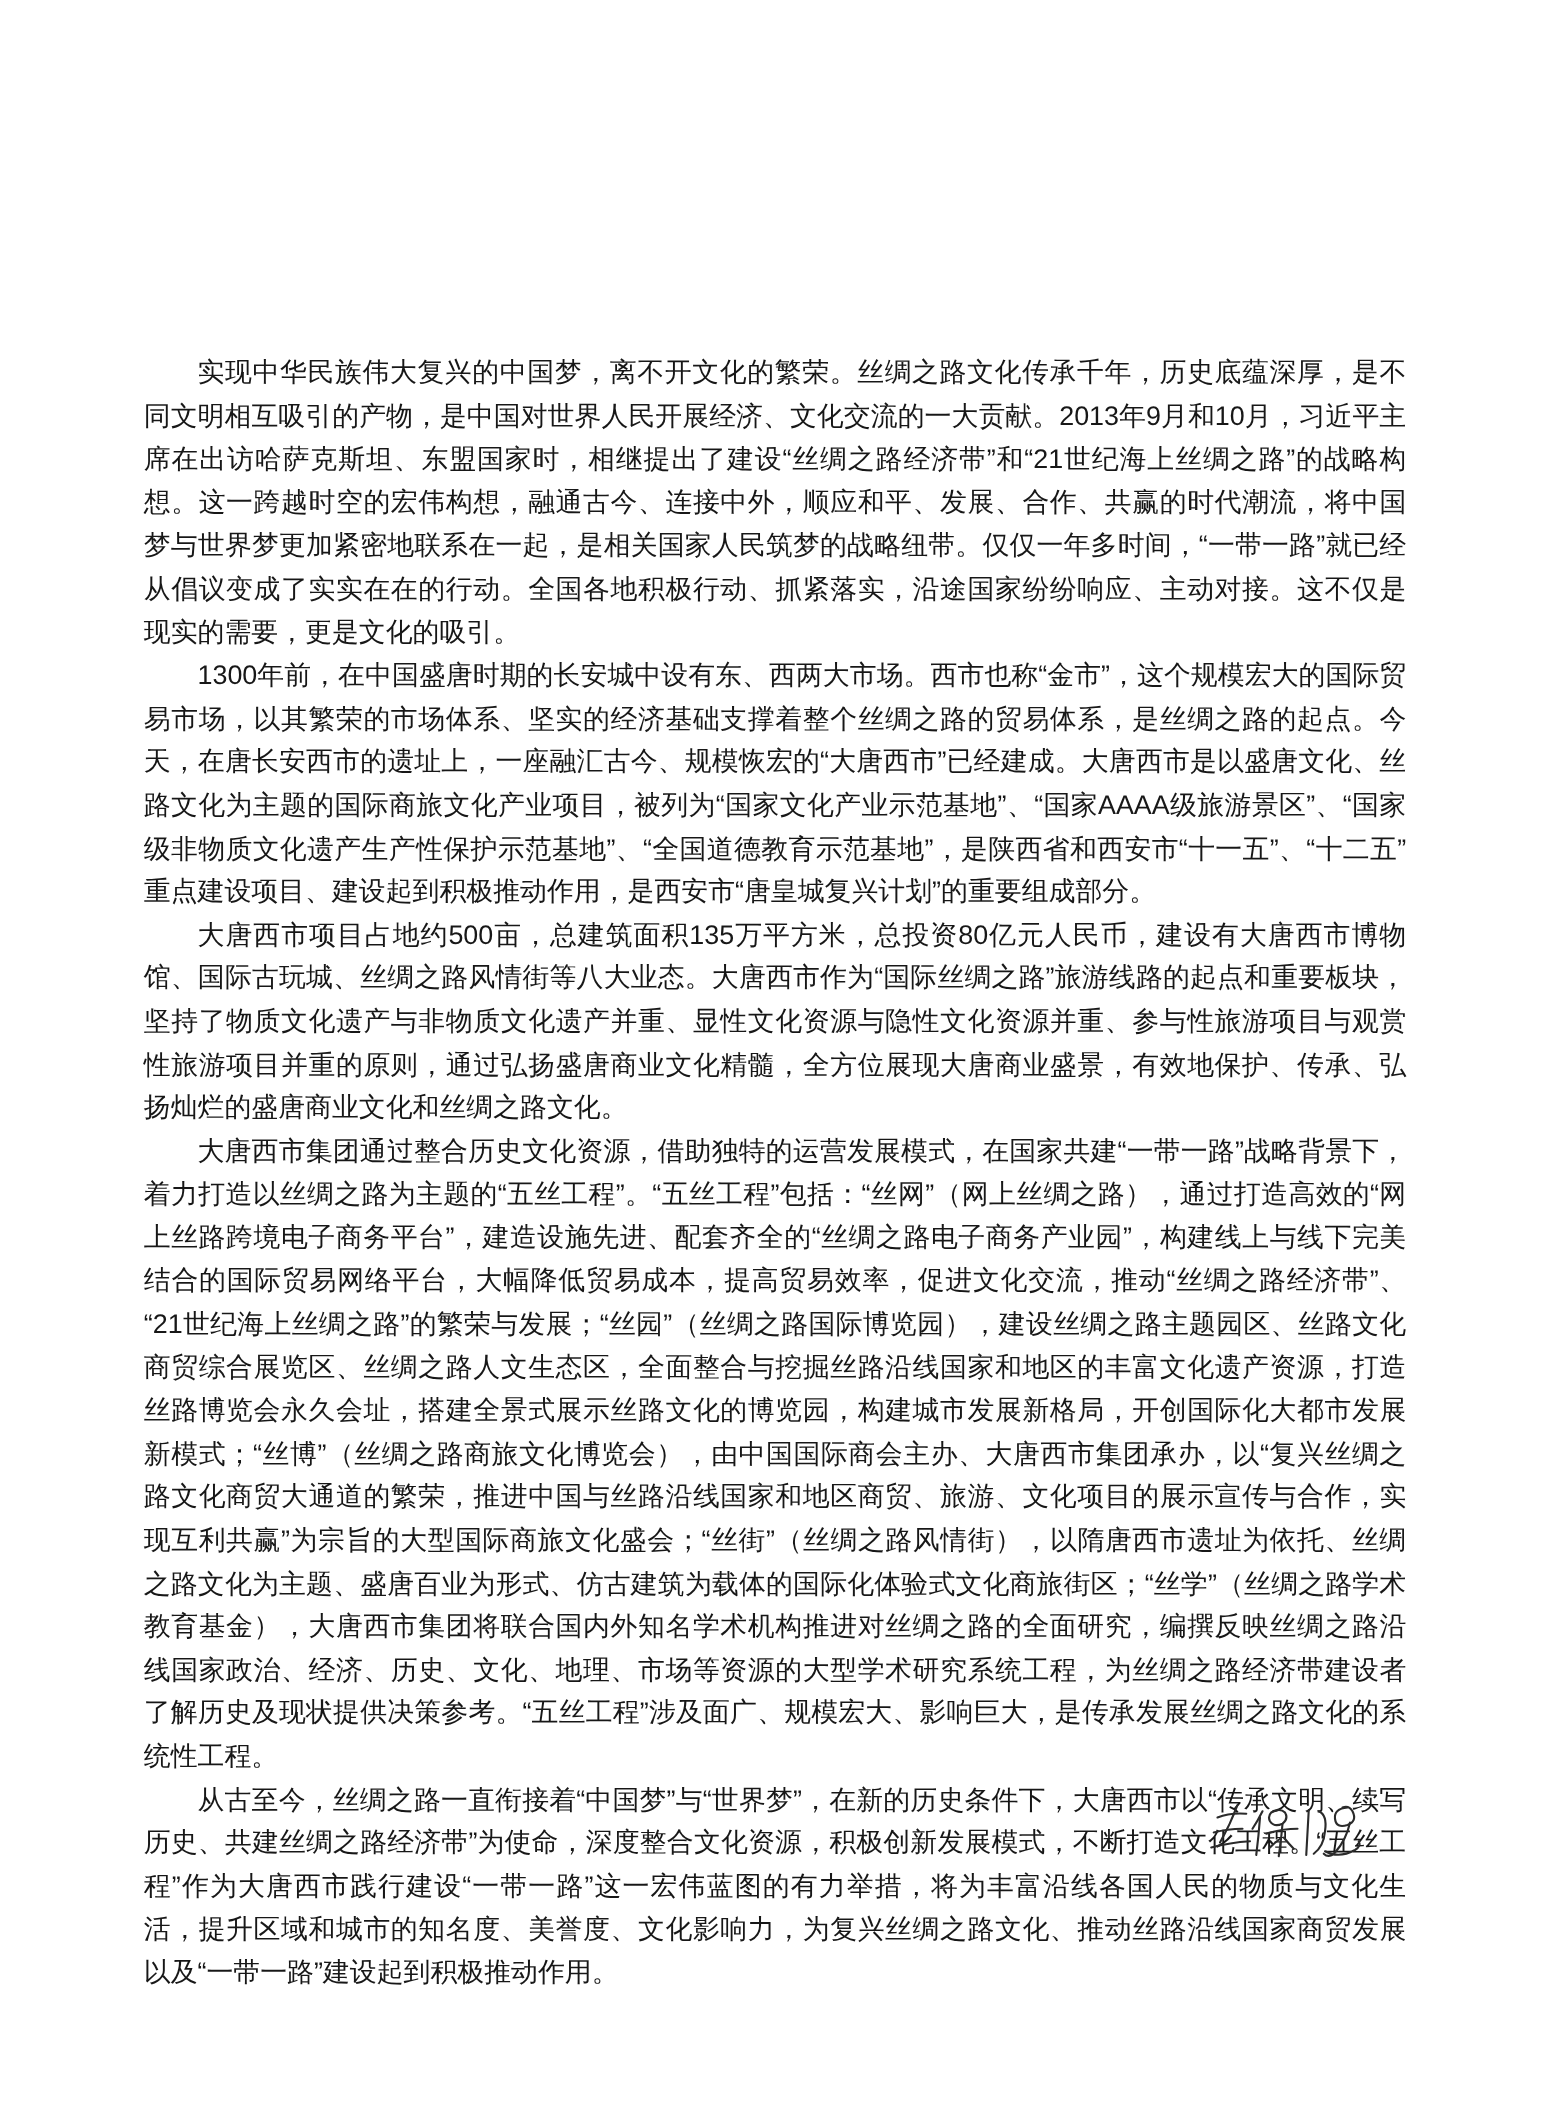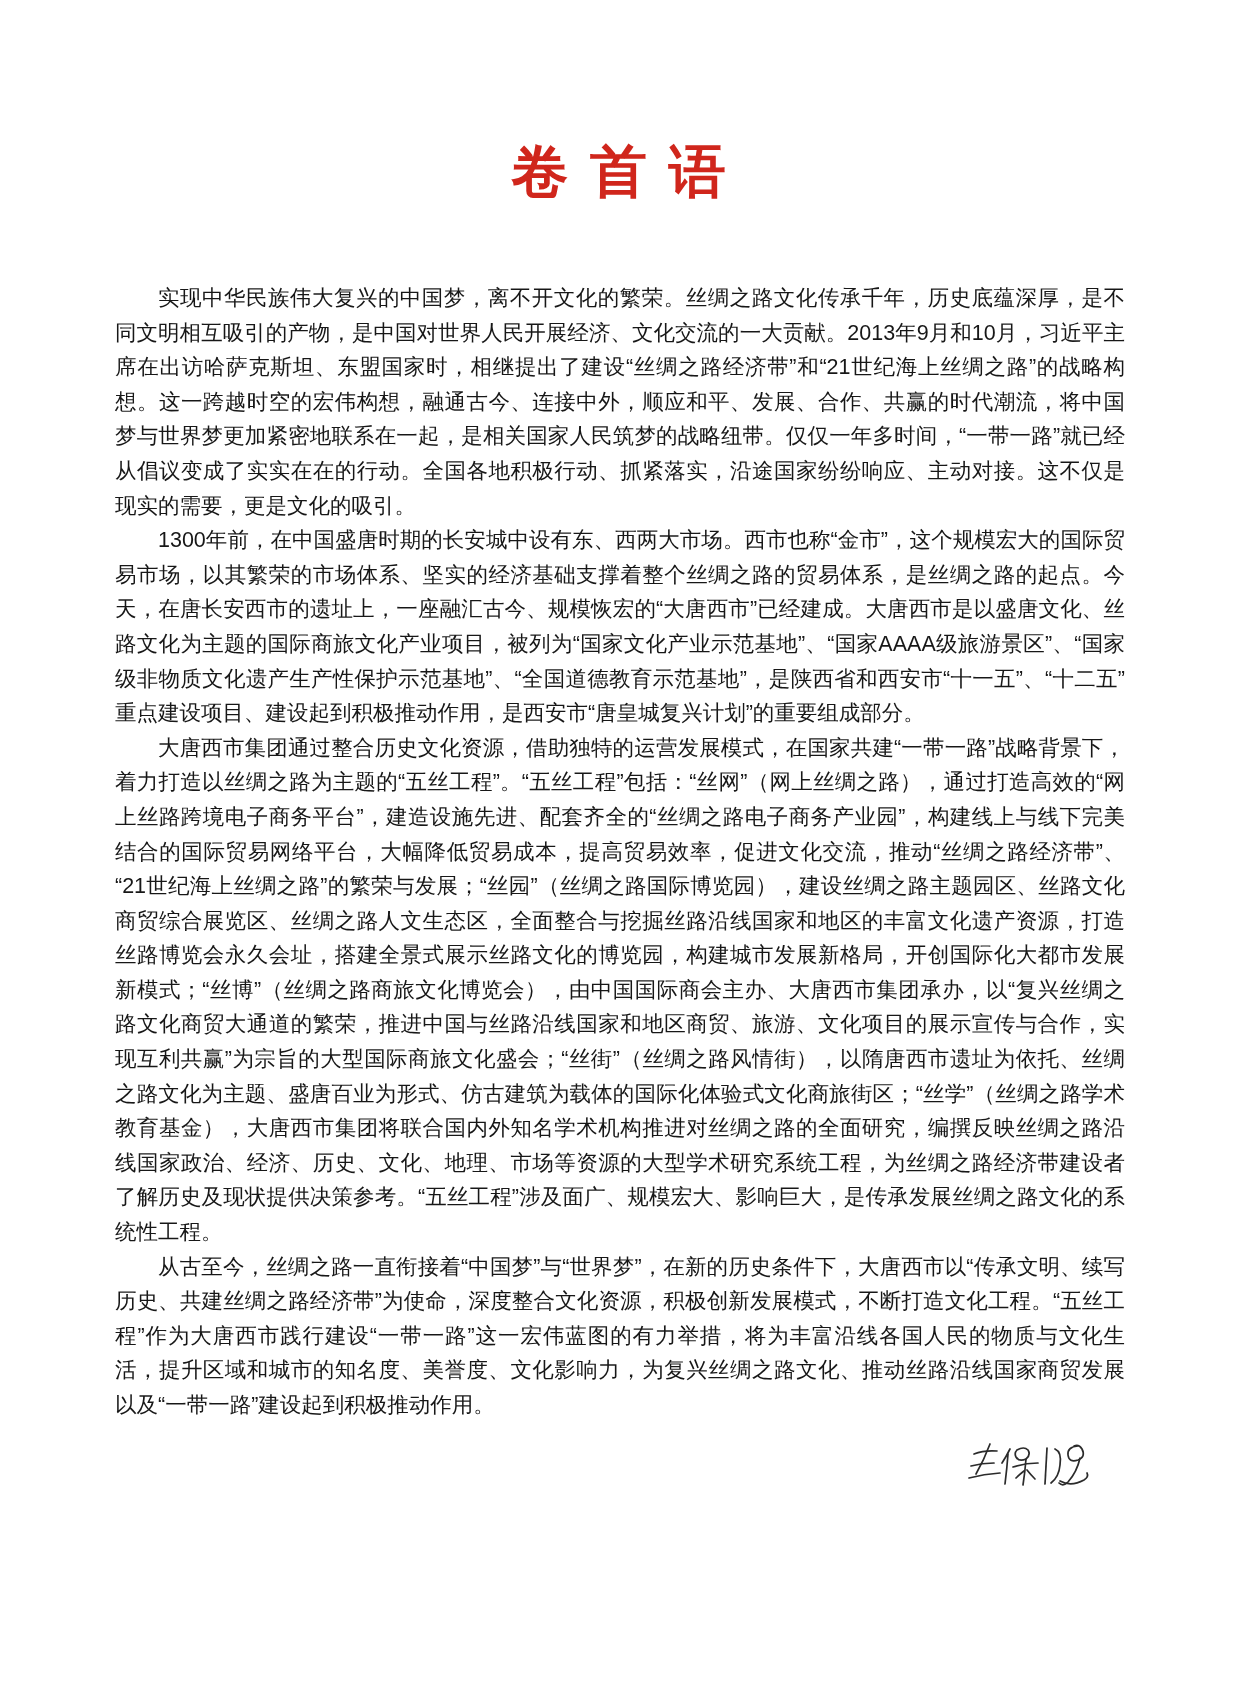--- a/index.html
+++ b/index.html
@@ -73,25 +73,25 @@
     font-weight: bold;
     font-size: 16px;
     color: #111111;
   }
 </style>
 </head>
 <body>
 
 <div class="page">
 
-  <h1 class="page-title">卷 首 语</h1>
 
   <div class="article">
     <p>实现中华民族伟大复兴的中国梦，离不开文化的繁荣。丝绸之路文化传承千年，历史底蕴深厚，是不同文明相互吸引的产物，是中国对世界人民开展经济、文化交流的一大贡献。2013年9月和10月，习近平主席在出访哈萨克斯坦、东盟国家时，相继提出了建设“丝绸之路经济带”和“21世纪海上丝绸之路”的战略构想。这一跨越时空的宏伟构想，融通古今、连接中外，顺应和平、发展、合作、共赢的时代潮流，将中国梦与世界梦更加紧密地联系在一起，是相关国家人民筑梦的战略纽带。仅仅一年多时间，“一带一路”就已经从倡议变成了实实在在的行动。全国各地积极行动、抓紧落实，沿途国家纷纷响应、主动对接。这不仅是现实的需要，更是文化的吸引。</p>
     <p>1300年前，在中国盛唐时期的长安城中设有东、西两大市场。西市也称“金市”，这个规模宏大的国际贸易市场，以其繁荣的市场体系、坚实的经济基础支撑着整个丝绸之路的贸易体系，是丝绸之路的起点。今天，在唐长安西市的遗址上，一座融汇古今、规模恢宏的“大唐西市”已经建成。大唐西市是以盛唐文化、丝路文化为主题的国际商旅文化产业项目，被列为“国家文化产业示范基地”、“国家AAAA级旅游景区”、“国家级非物质文化遗产生产性保护示范基地”、“全国道德教育示范基地”，是陕西省和西安市“十一五”、“十二五”重点建设项目、建设起到积极推动作用，是西安市“唐皇城复兴计划”的重要组成部分。</p>
+    <p>大唐西市项目占地约500亩，总建筑面积135万平方米，总投资80亿元人民币，建设有大唐西市博物馆、国际古玩城、丝绸之路风情街等八大业态。大唐西市作为“国际丝绸之路”旅游线路的起点和重要板块，坚持了物质文化遗产与非物质文化遗产并重、显性文化资源与隐性文化资源并重、参与性旅游项目与观赏性旅游项目并重的原则，通过弘扬盛唐商业文化精髓，全方位展现大唐商业盛景，有效地保护、传承、弘扬灿烂的盛唐商业文化和丝绸之路文化。</p>
     <p>大唐西市集团通过整合历史文化资源，借助独特的运营发展模式，在国家共建“一带一路”战略背景下，着力打造以丝绸之路为主题的“五丝工程”。“五丝工程”包括：“丝网”（网上丝绸之路），通过打造高效的“网上丝路跨境电子商务平台”，建造设施先进、配套齐全的“丝绸之路电子商务产业园”，构建线上与线下完美结合的国际贸易网络平台，大幅降低贸易成本，提高贸易效率，促进文化交流，推动“丝绸之路经济带”、“21世纪海上丝绸之路”的繁荣与发展；“丝园”（丝绸之路国际博览园），建设丝绸之路主题园区、丝路文化商贸综合展览区、丝绸之路人文生态区，全面整合与挖掘丝路沿线国家和地区的丰富文化遗产资源，打造丝路博览会永久会址，搭建全景式展示丝路文化的博览园，构建城市发展新格局，开创国际化大都市发展新模式；“丝博”（丝绸之路商旅文化博览会），由中国国际商会主办、大唐西市集团承办，以“复兴丝绸之路文化商贸大通道的繁荣，推进中国与丝路沿线国家和地区商贸、旅游、文化项目的展示宣传与合作，实现互利共赢”为宗旨的大型国际商旅文化盛会；“丝街”（丝绸之路风情街），以隋唐西市遗址为依托、丝绸之路文化为主题、盛唐百业为形式、仿古建筑为载体的国际化体验式文化商旅街区；“丝学”（丝绸之路学术教育基金），大唐西市集团将联合国内外知名学术机构推进对丝绸之路的全面研究，编撰反映丝绸之路沿线国家政治、经济、历史、文化、地理、市场等资源的大型学术研究系统工程，为丝绸之路经济带建设者了解历史及现状提供决策参考。“五丝工程”涉及面广、规模宏大、影响巨大，是传承发展丝绸之路文化的系统性工程。</p>
     <p>从古至今，丝绸之路一直衔接着“中国梦”与“世界梦”，在新的历史条件下，大唐西市以“传承文明、续写历史、共建丝绸之路经济带”为使命，深度整合文化资源，积极创新发展模式，不断打造文化工程。“五丝工程”作为大唐西市践行建设“一带一路”这一宏伟蓝图的有力举措，将为丰富沿线各国人民的物质与文化生活，提升区域和城市的知名度、美誉度、文化影响力，为复兴丝绸之路文化、推动丝路沿线国家商贸发展以及“一带一路”建设起到积极推动作用。</p>
   </div>
 
   <div class="signature" aria-label="王保胜">
     <svg viewBox="0 0 150 66" xmlns="http://www.w3.org/2000/svg">
 
       <path class="sig-stroke" d="M24,18 Q34,14 47,15"></path>
       <path class="sig-stroke" d="M40,8 Q34,24 26,38"></path>
       <path class="sig-stroke" d="M21,30 Q32,27 44,27"></path>

